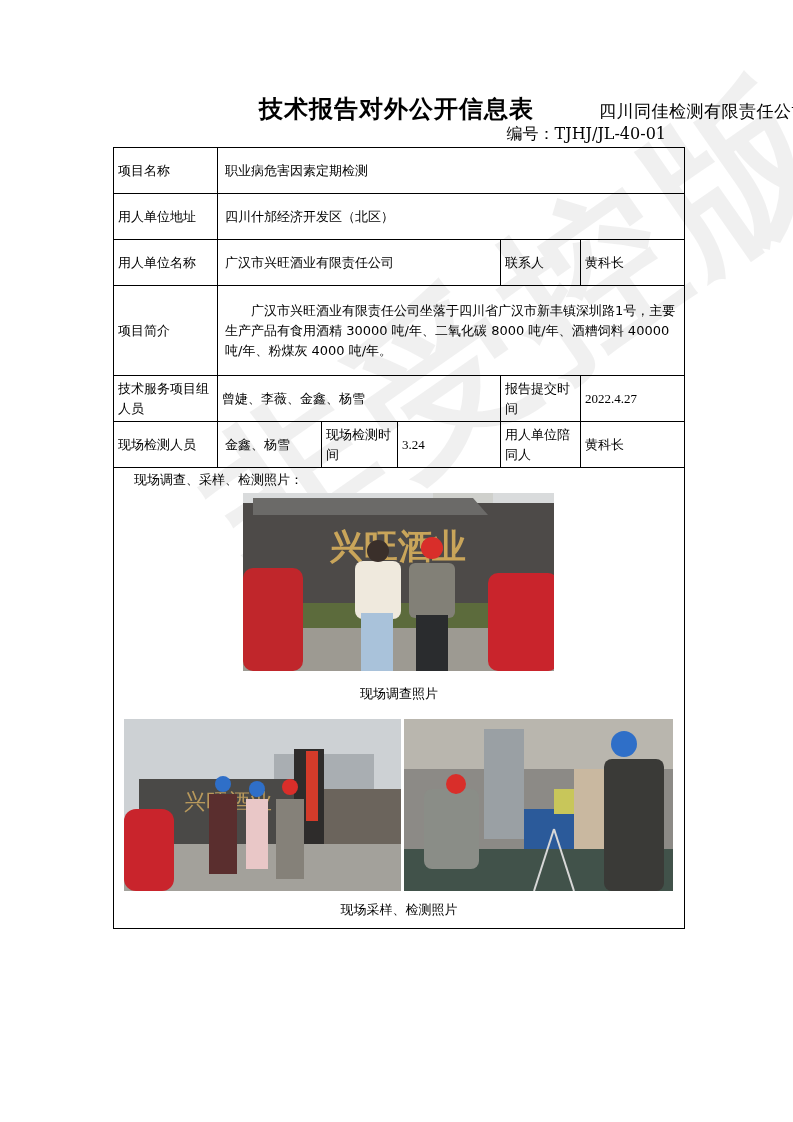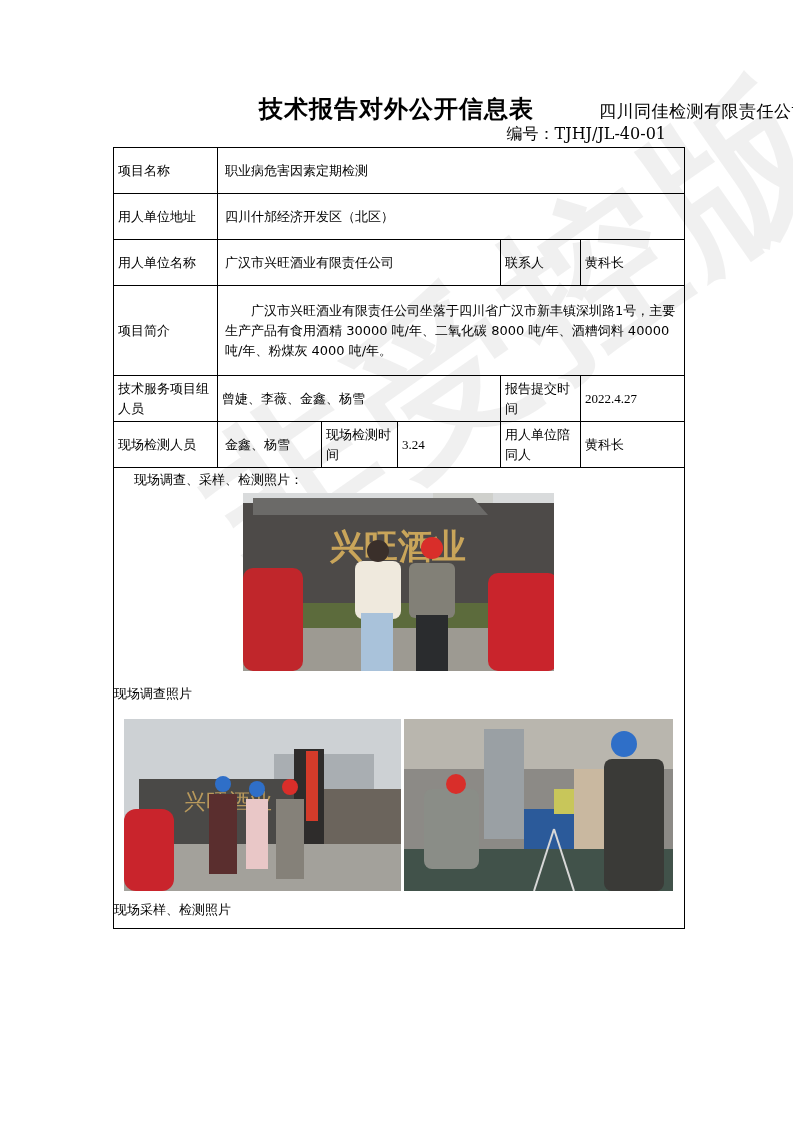--- a/index.html
+++ b/index.html
@@ -16,21 +16,21 @@
   table.info td { border: 1px solid #000; vertical-align: middle;
                   padding: 0 4px; line-height: 20px; }
   .l { text-align: left !important; padding-left: 7px !important; margin-left: 20px; }
   .num { font-family: Liberation Serif, serif; font-size: 13px; }
   .intro { text-align: left; text-indent: 2em; padding: 6px 6px 6px 7px !important;
            line-height: 20px; }
   .photos-cell { height: 460px; vertical-align: top !important; text-align: left !important;
                  padding: 0 !important; position: relative; }
   .photos-label { position: absolute; left: 20px; top: 2px; font-size: 13px; }
   .photo { position: absolute; overflow: hidden; }
-  .caption { position: absolute; width: 100%; text-align: left; font-size: 13px; }
+  .caption { position: absolute; width: 100%; text-align: center; font-size: 13px; }
   .watermark { position: absolute; left: 160px; top: 440px; font-size: 170px; color: rgba(0,0,0,0.06);
                transform: rotate(-35deg); transform-origin: left top; white-space: nowrap;
                pointer-events: none; font-weight: bold; letter-spacing: 10px; }
 </style>
 </head>
 <body>
 
 <div class="watermark">非受控版</div>
 
 <div class="company">四川同佳检测有限责任公司</div>

